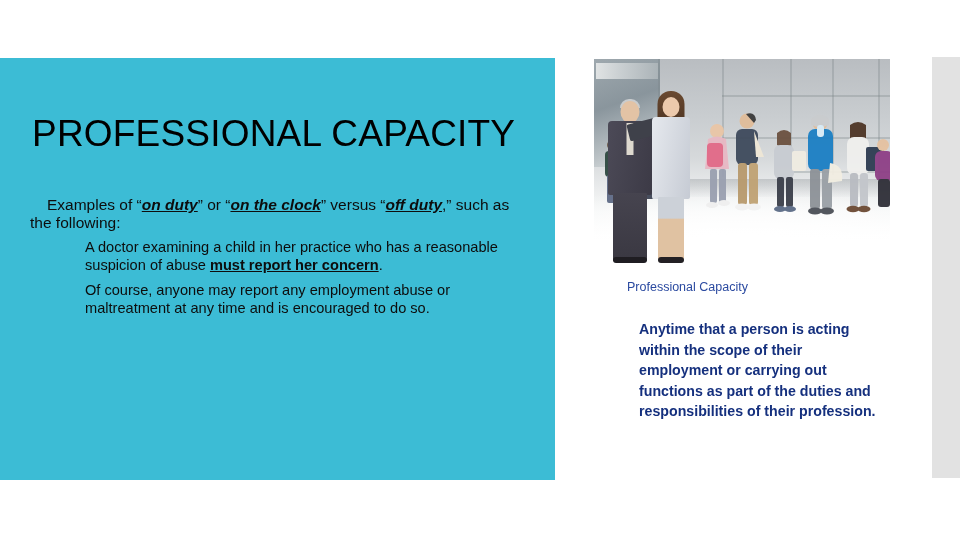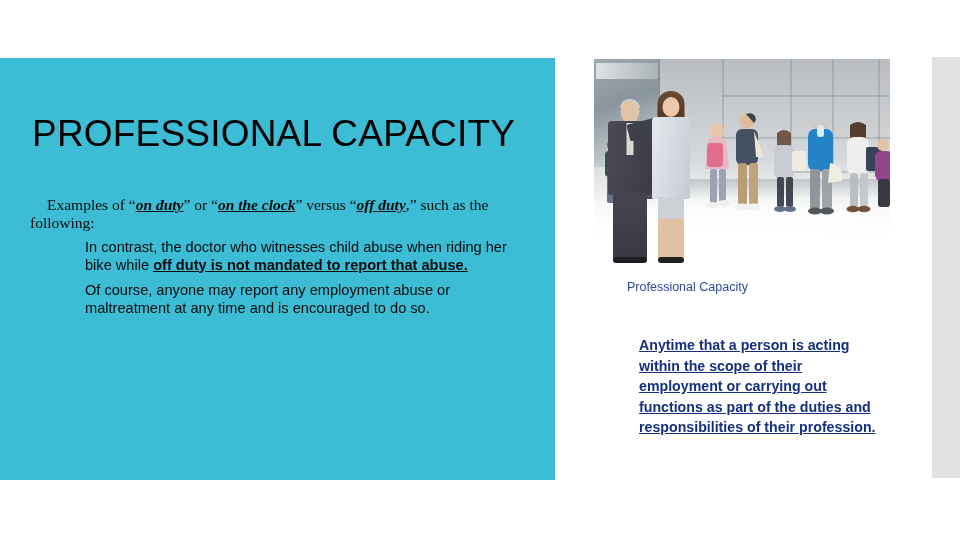--- a/index.html
+++ b/index.html
@@ -54,21 +54,20 @@
     top: 196px;
     width: 500px;
     color: #0d0d0d;
   }
 
   .lead-para {
     font-size: 15.5px;
     line-height: 18px;
     text-indent: 17px;
     margin: 0 0 7px 0;
-    font-family: Liberation Serif, serif;
   }
 
   .sub-list {
     margin: 0;
     padding: 0 0 0 55px;
     list-style: none;
   }
   .sub-list li {
     font-size: 14.6px;
     line-height: 17.5px;
@@ -176,45 +175,44 @@
     left: 627px;
     top: 279px;
     font-size: 12.5px;
     line-height: 16px;
     color: #2b4aa0;
     font-weight: 400;
   }
   .caption-bold {
     position: absolute;
     left: 639px;
-    top: 335px;
+    top: 319px;
     width: 250px;
     font-size: 14.2px;
     line-height: 20.5px;
     color: #15307e;
     font-weight: bold;
-    text-decoration: underline;
   }
 </style>
 </head>
 <body>
 
 <div class="side-panel"></div>
 
 <div class="teal-block"></div>
 
 <div class="slide-title">PROFESSIONAL CAPACITY</div>
 
 <div class="body-area">
 
   <p class="lead-para"><span>Examples of “</span><span class="em-phrase">on duty</span><span>” or “</span><span class="em-phrase">on the clock</span><span>” versus “</span><span class="em-phrase">off duty</span><span>,” such as the following:</span></p>
 
   <ul class="sub-list">
-
-    <li><span>In contrast, the doctor who witnesses child abuse when riding her bike while </span><span class="em-strong">off duty is not mandated to report that abuse.</span><span></span></li>
+    <li><span>A doctor examining a child in her practice who has a reasonable suspicion of abuse </span><span class="em-strong">must report her concern</span><span>.</span></li>
+
 
 
     <li><span>Of course, anyone may report any employment abuse or maltreatment at any time and is encouraged to do so.</span><span class="em-strong"></span><span></span></li>
   </ul>
 </div>
 
 <div class="photo-wrap">
   <div class="photo">
     <div class="glass"></div>
     <div class="ceiling"></div>

